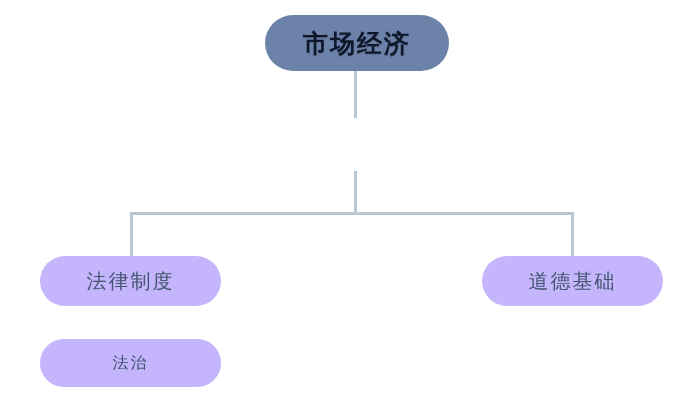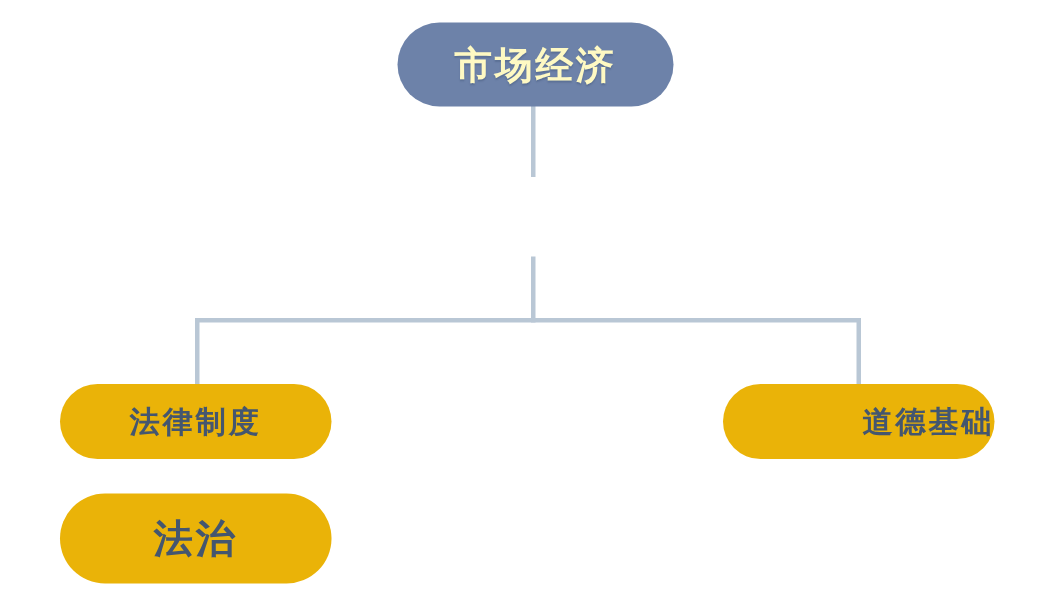--- a/index.html
+++ b/index.html
@@ -35,28 +35,28 @@
     align-items: center;
     justify-content: center;
     box-sizing: border-box;
     border-radius: 999px;
     letter-spacing: 2px;
     white-space: nowrap;
     user-select: none;
   }
   .node-primary {
     background: #6d82a9;
-    color: #fef9c3;
+    color: #0f172a;
     font-weight: bold;
     text-shadow: 0 1px 1px rgba(40,60,90,0.25);
   }
   .node-secondary {
-    background: #eab308;
+    background: #c4b5fd;
     color: #44566f;
-    font-weight: bold;
+    font-weight: normal;
   }
 
   
   #node-market-economy {
     left: 265px; top: 15px;
     width: 184px; height: 56px;
     font-size: 25px;
   }
   #node-market-society {
     left: 262px; top: 116px;
@@ -65,26 +65,25 @@
   }
   #node-legal-system {
     left: 40px; top: 256px;
     width: 181px; height: 50px;
     font-size: 20px;
   }
   #node-moral-foundation {
     left: 482px; top: 256px;
     width: 181px; height: 50px;
     font-size: 20px;
-    justify-content: flex-end;
   }
   #node-rule-of-law {
-    left: 40px; top: 329px;
-    width: 181px; height: 60px;
-    font-size: 26px;
+    left: 40px; top: 339px;
+    width: 181px; height: 48px;
+    font-size: 16px;
   }
   #node-public-morality {
     left: 482px; top: 339px;
     width: 181px; height: 48px;
     font-size: 20px;
   }
 
   
   #conn-economy-to-society { left: 354px; top: 69px;  height: 49px; }
   #conn-society-down       { left: 354px; top: 171px; height: 44px; }

